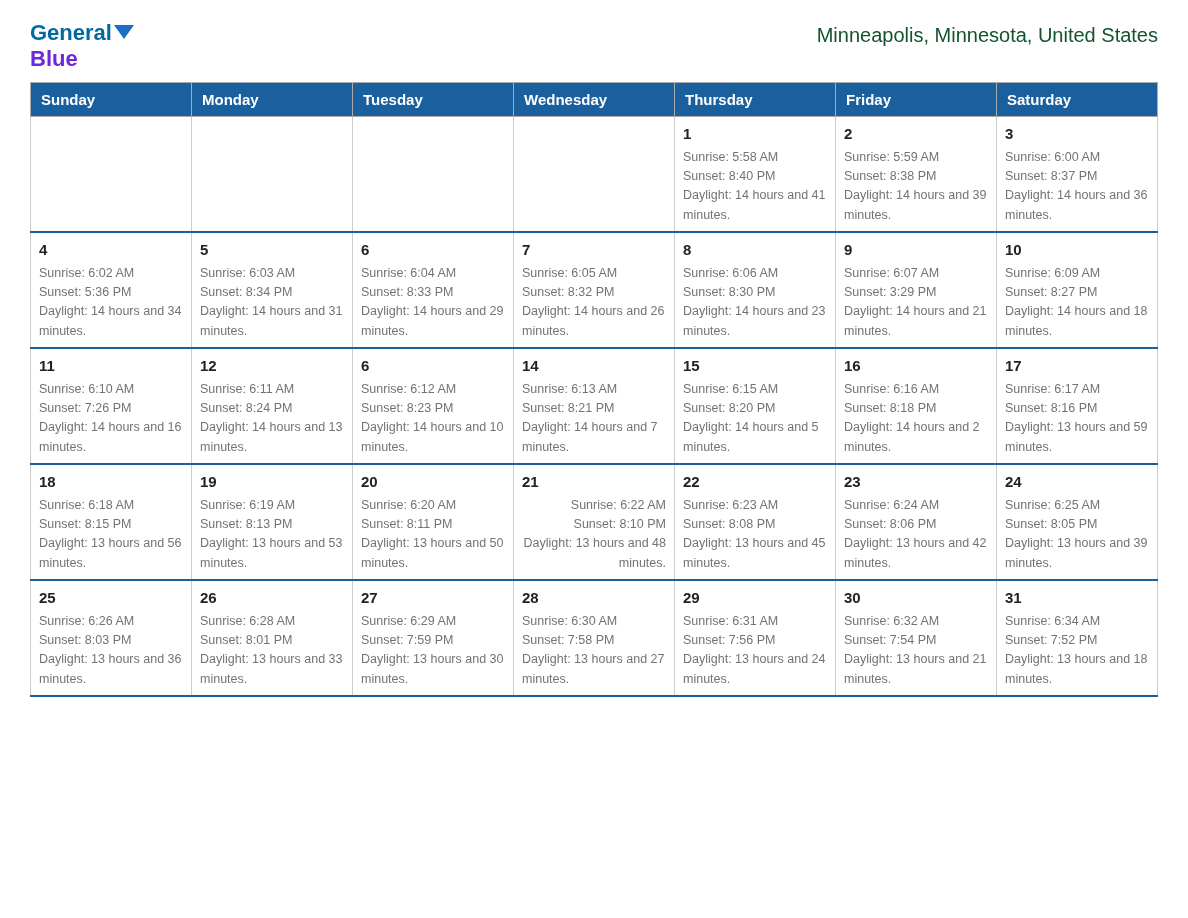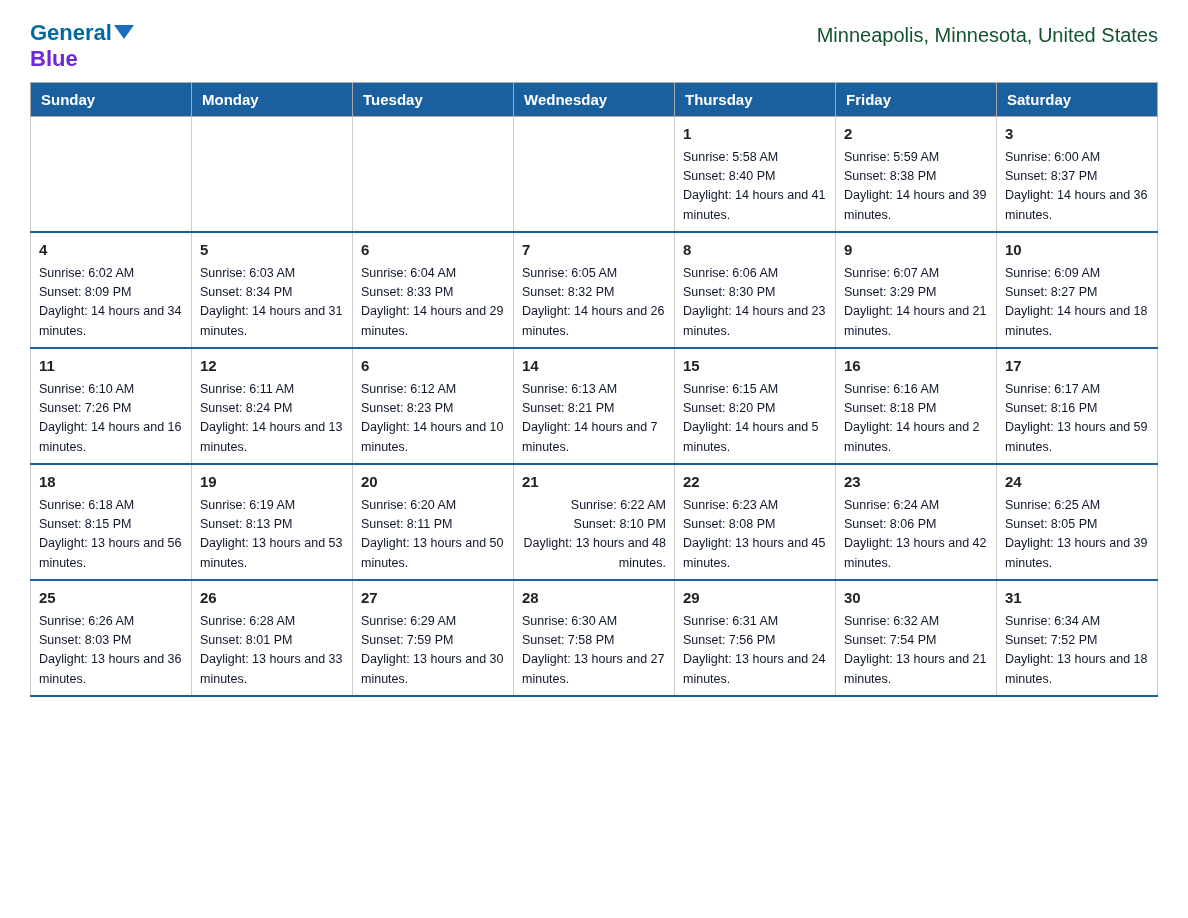--- a/index.html
+++ b/index.html
@@ -86,21 +86,21 @@
       line-height: 1.5;
     }
     .day-number {
       font-size: 15px;
       font-weight: bold;
       color: #222;
       display: block;
       margin-bottom: 2px;
     }
     .day-info {
-      color: #0f172a;
+      color: #737373;
       font-size: 12.5px;
       line-height: 1.55;
     }
     .empty-cell {
       background: #fff;
     }
     tbody tr {
       border-bottom: 2px solid #1a5f9e;
     }
   </style>
@@ -154,21 +154,21 @@
           <span class="day-number">3</span>
           <div class="day-info" style="white-space: pre-line;">Sunrise: 6:00 AM
 Sunset: 8:37 PM
 Daylight: 14 hours and 36 minutes.</div>
         </td>
       </tr>
       <tr>
         <td>
           <span class="day-number">4</span>
           <div class="day-info" style="white-space: pre-line;">Sunrise: 6:02 AM
-Sunset: 8:09 PM
+Sunset: 5:36 PM
 Daylight: 14 hours and 34 minutes.</div>
         </td>
         <td>
           <span class="day-number">5</span>
           <div class="day-info" style="white-space: pre-line;">Sunrise: 6:03 AM
 Sunset: 8:34 PM
 Daylight: 14 hours and 31 minutes.</div>
         </td>
         <td>
           <span class="day-number">6</span>

